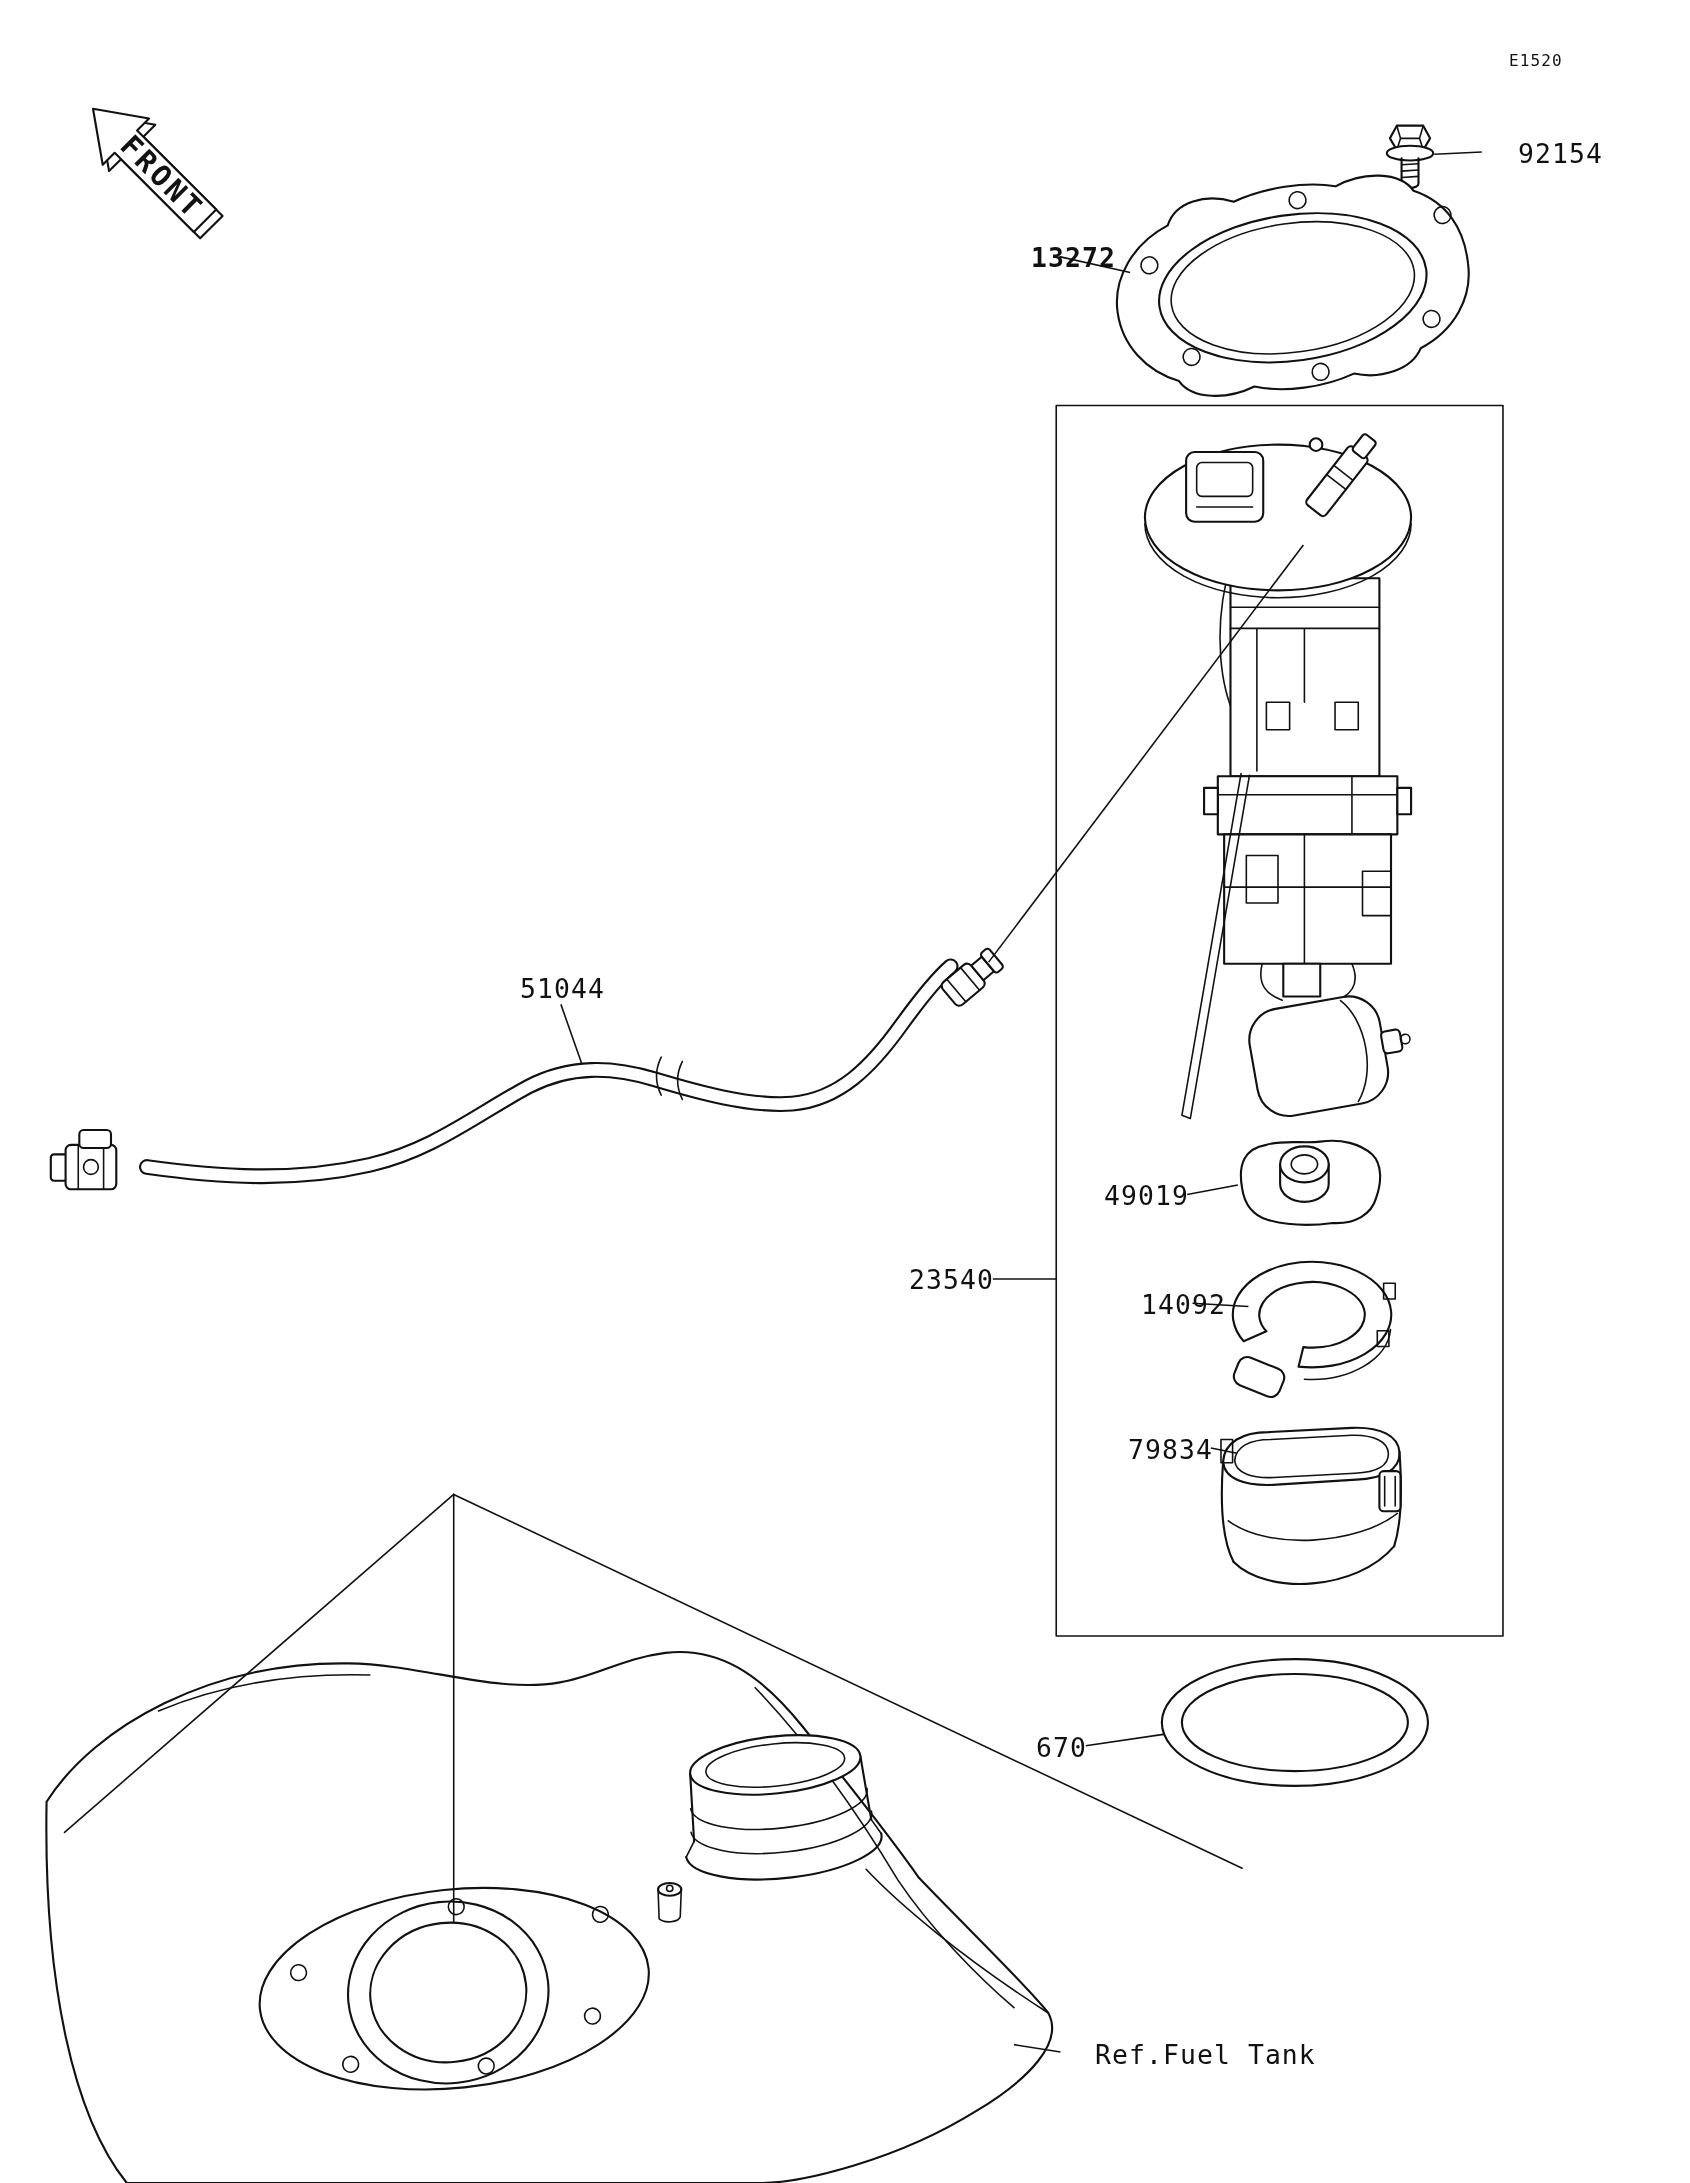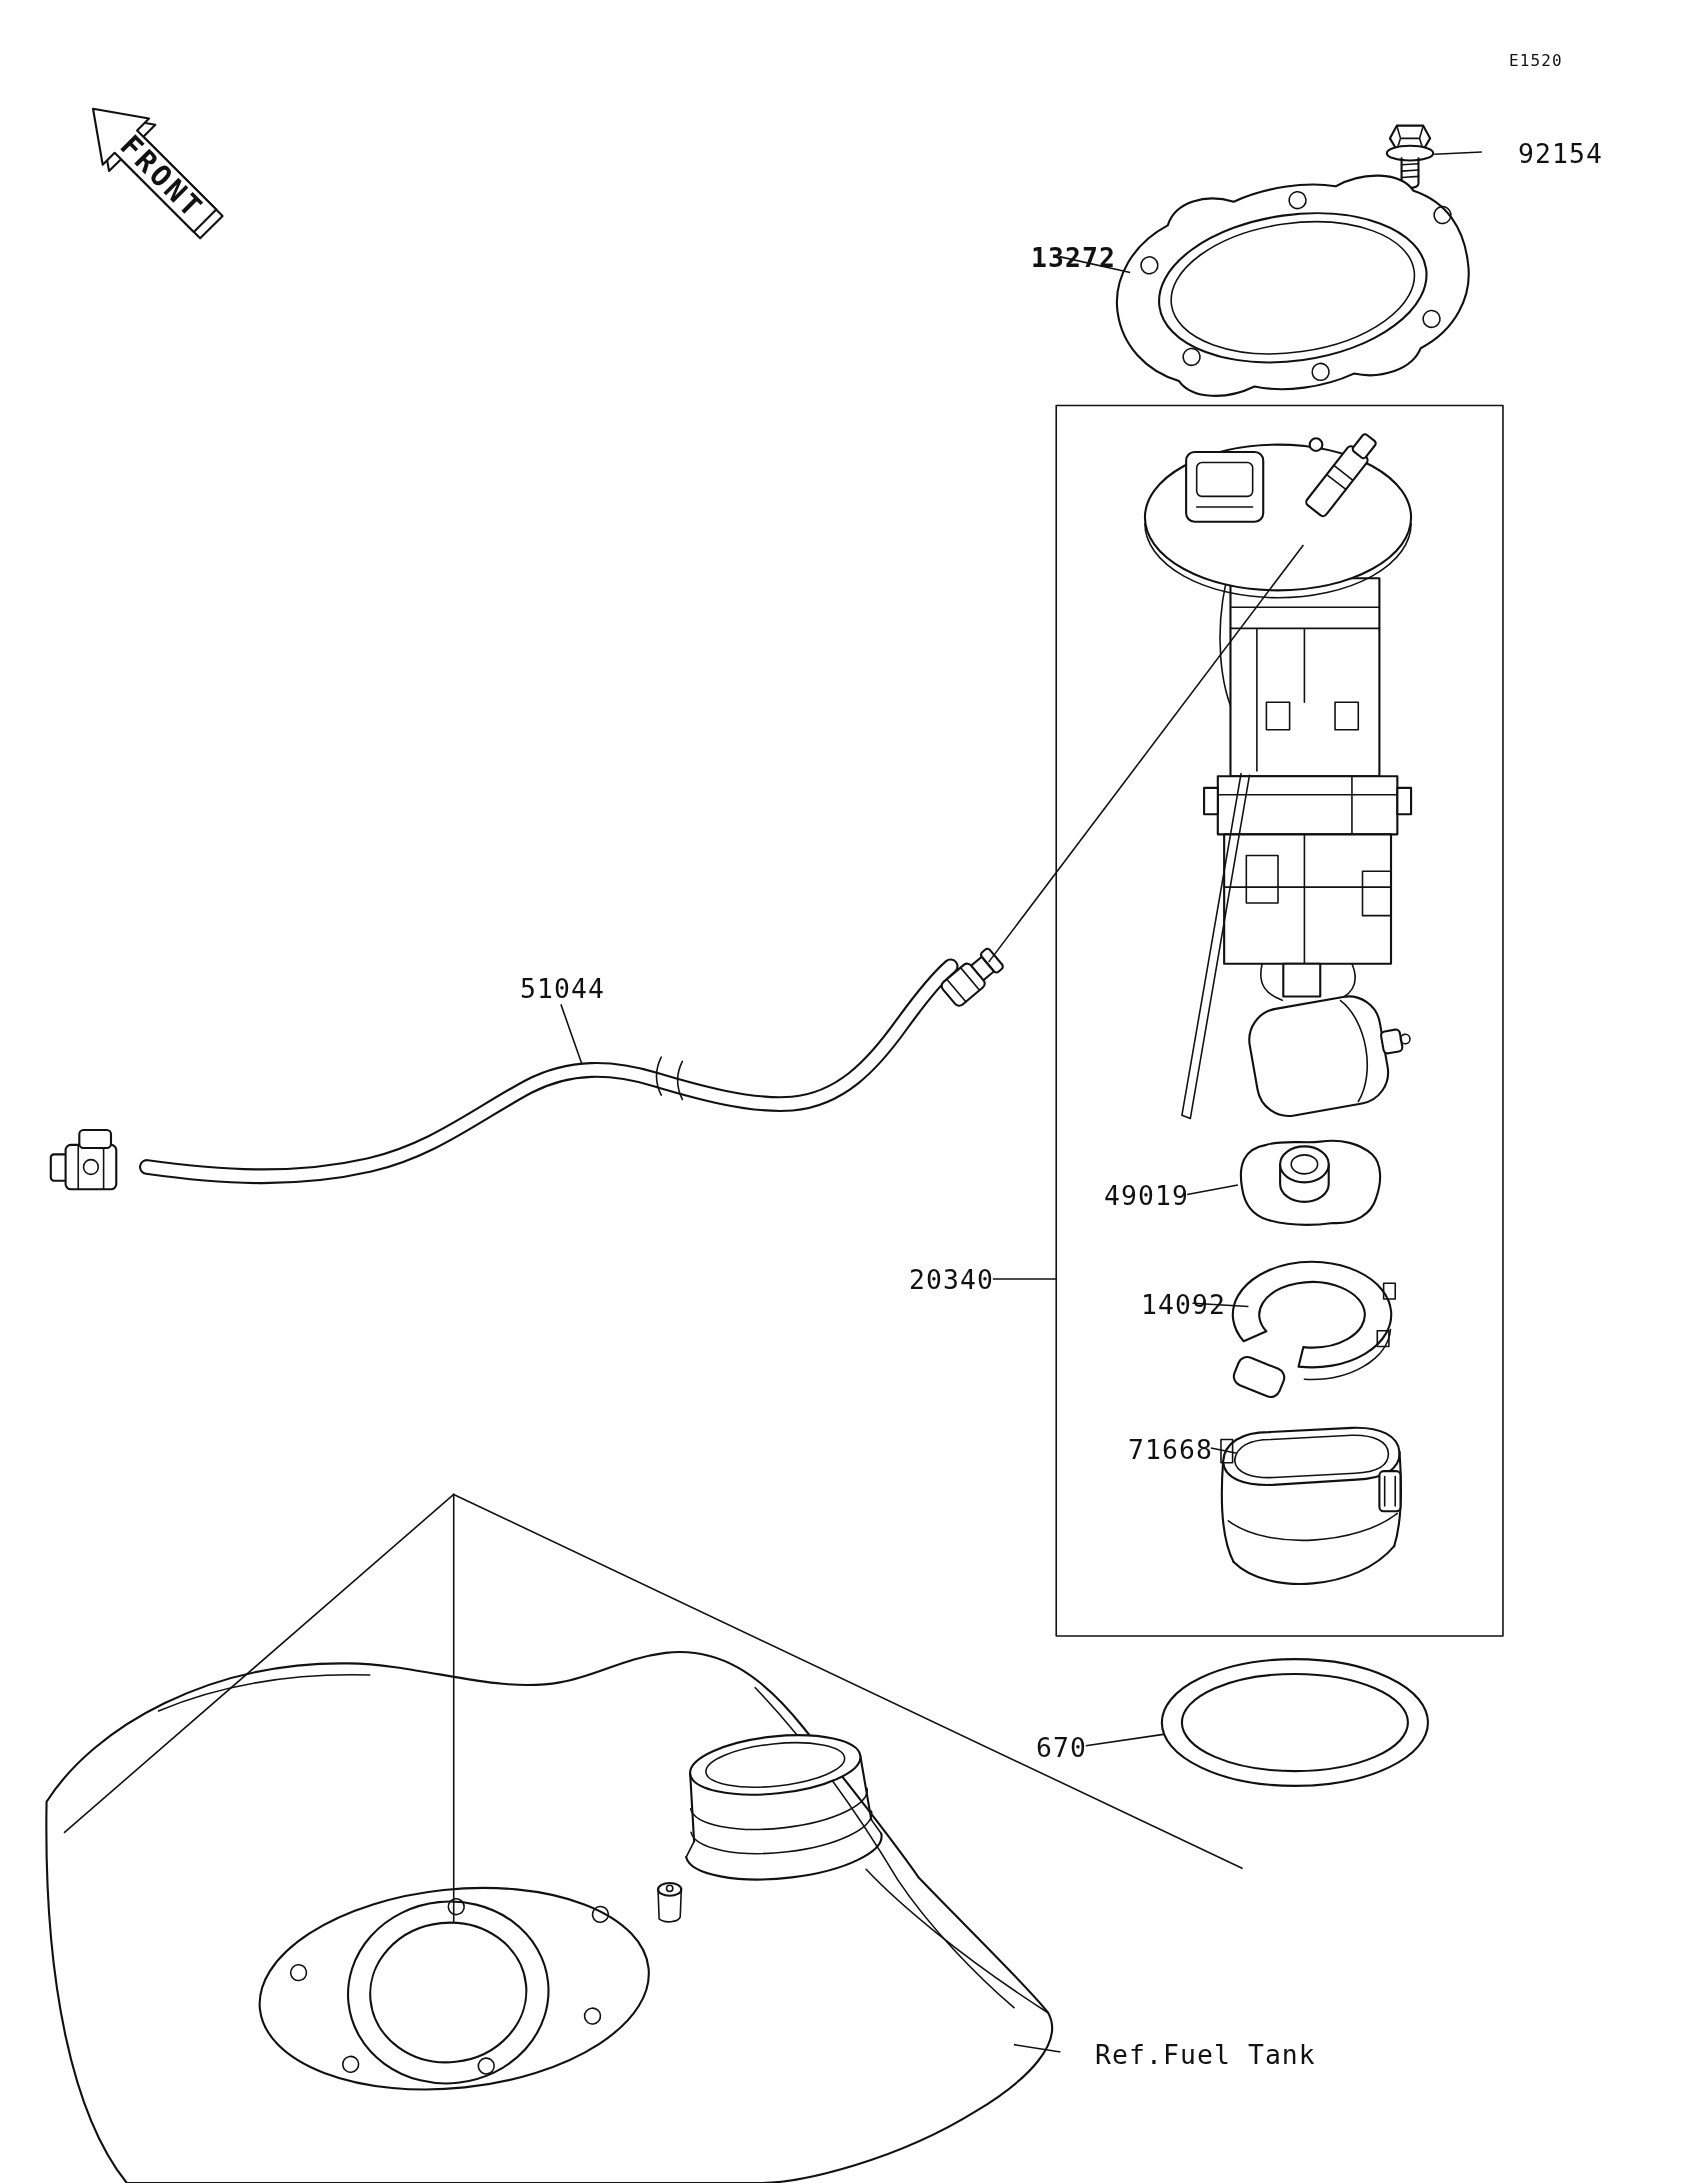--- a/index.html
+++ b/index.html
@@ -264,21 +264,21 @@
     <line class="leader" x1="1872" y1="1822" x2="2468" y2="1032"></line>
   </g>
 </svg>
 
 <div>
   <div class="label small" style="left:1509px;top:51px;">E1520</div>
   <div class="label" style="left:1518px;top:138px;">92154</div>
   <div class="label" style="left:1031px;top:242px;font-weight:bold;">13272</div>
   <div class="label" style="left:520px;top:973px;">51044</div>
   <div class="label" style="left:1104px;top:1180px;">49019</div>
-  <div class="label" style="left:909px;top:1264px;">20340</div>
+  <div class="label" style="left:909px;top:1264px;">23540</div>
   <div class="label" style="left:1109px;top:1289px;margin-left:32px;">14092</div>
-  <div class="label" style="left:1128px;top:1434px;">71668</div>
+  <div class="label" style="left:1128px;top:1434px;">79834</div>
   <div class="label" style="left:1036px;top:1732px;">670</div>
   <div class="label" style="left:1095px;top:2039px;">Ref.Fuel Tank</div>
 </div>
 
 </div>
 
 
 </body></html>

